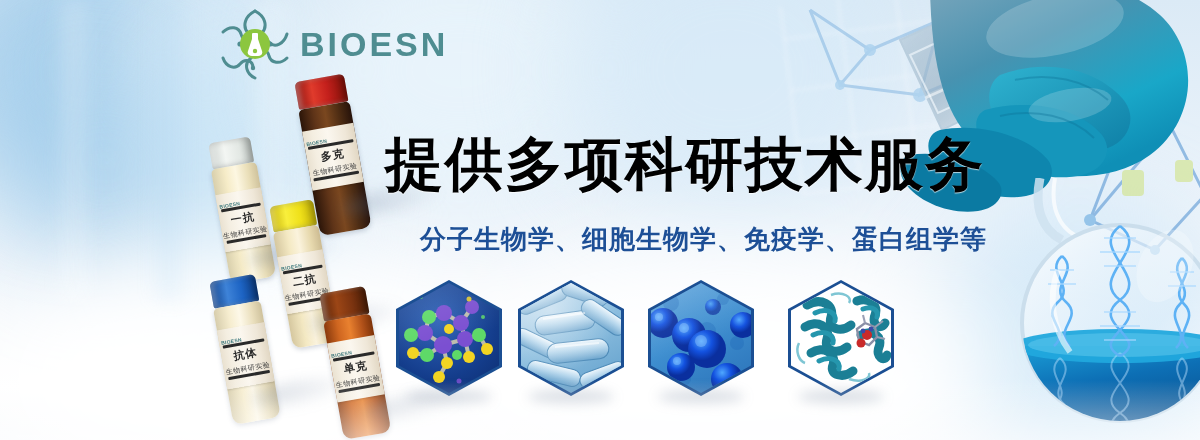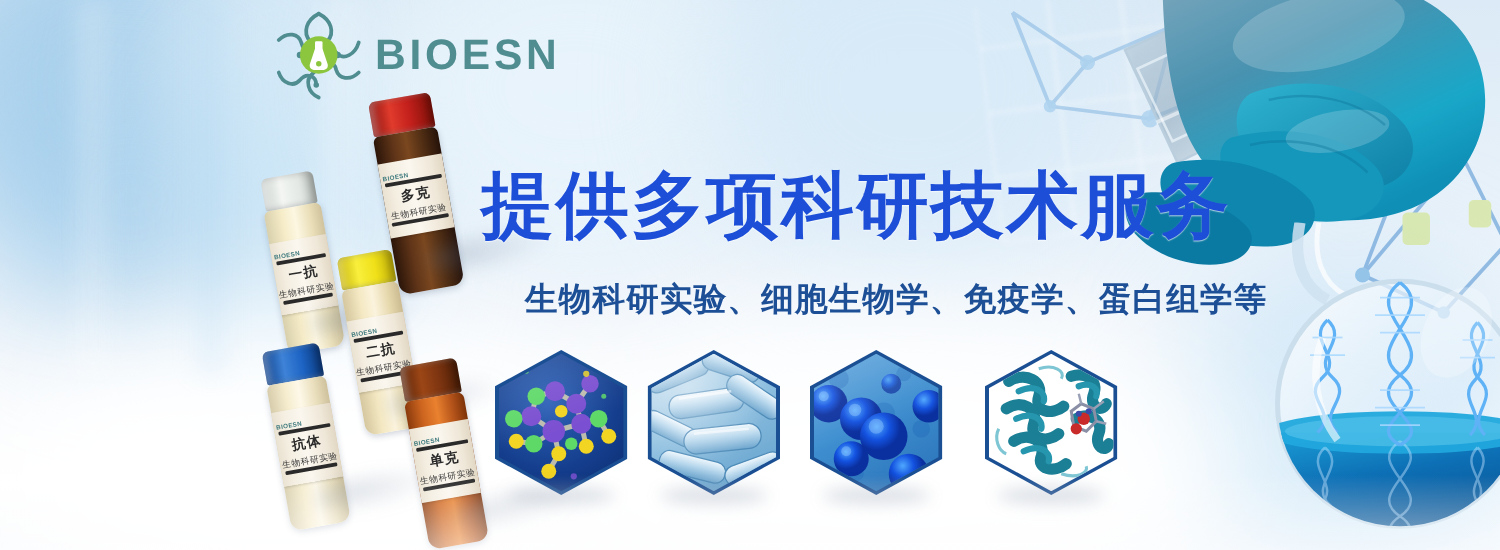--- a/index.html
+++ b/index.html
@@ -56,21 +56,21 @@
     font-family:"Liberation Sans",sans-serif;
   }
   .logo-cn{
     font-size:30px;font-weight:bold;letter-spacing:5px;color:#4f8d91;
     margin-top:4px;font-family:"DejaVu Sans",sans-serif;
   }
   
   .headline{
     position:absolute;left:385px;top:126px;
     font-size:58px;font-weight:bold;letter-spacing:2px;
-    color:#1d4ed8;white-space:nowrap;
+    color:#000000;white-space:nowrap;
     font-family:Liberation Sans, sans-serif;
     text-shadow:0 1px 1px rgba(255,255,255,.7);
   }
   .subline{
     position:absolute;left:420px;top:222px;
     font-size:26px;font-weight:bold;letter-spacing:1px;
     color:#1d4f96;white-space:nowrap;
     font-family:"DejaVu Sans",sans-serif;
   }
   
@@ -385,21 +385,21 @@
         </g>
         <circle cx="37" cy="45" r="2.2" fill="#8cc63f"></circle>
       </svg>
     </div>
     <div class="logo-text" data-interactable="false">
       <span class="logo-en" data-interactable="false">BIOESN</span>
     </div>
   </div>
 
   <div class="headline" data-interactable="false">提供多项科研技术服务</div>
-  <div class="subline" data-interactable="false">生物科研实验、细胞生物学、免疫学、蛋白组学等</div>
+  <div class="subline" data-interactable="false">分子生物学、细胞生物学、免疫学、蛋白组学等</div>
 
   <div class="hex-frame" style="position:absolute;left:396px;top:280px;width:106px;height:116px;" data-interactable="true">
     <div class="hex-body" style="background:radial-gradient(circle at 40% 35%,#2f63b8,#143d8c 60%,#0c2c6d);">
       <svg viewBox="0 0 100 110" style="position:absolute;inset:0;width:100%;height:100%;">
         <g stroke="#cfcab0" stroke-width="4" opacity=".9">
           <line x1="30" y1="34" x2="45" y2="30"></line>
             <line x1="45" y1="30" x2="62" y2="40"></line>
           <line x1="62" y1="40" x2="73" y2="24"></line>
             <line x1="62" y1="40" x2="66" y2="56"></line>
           <line x1="66" y1="56" x2="80" y2="52"></line>

